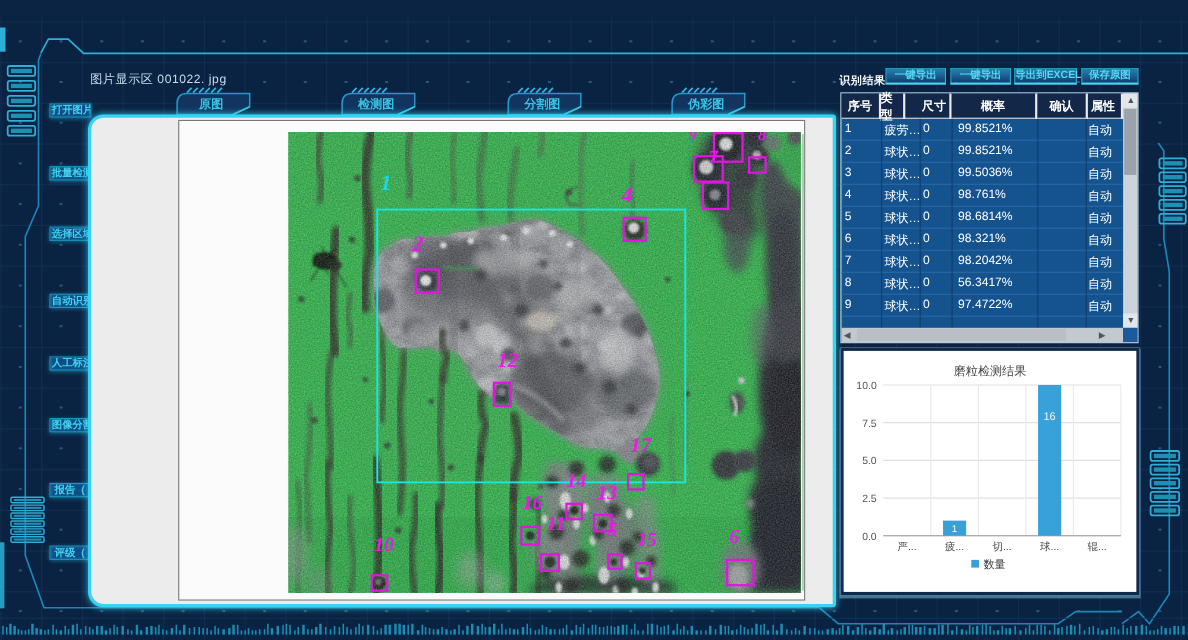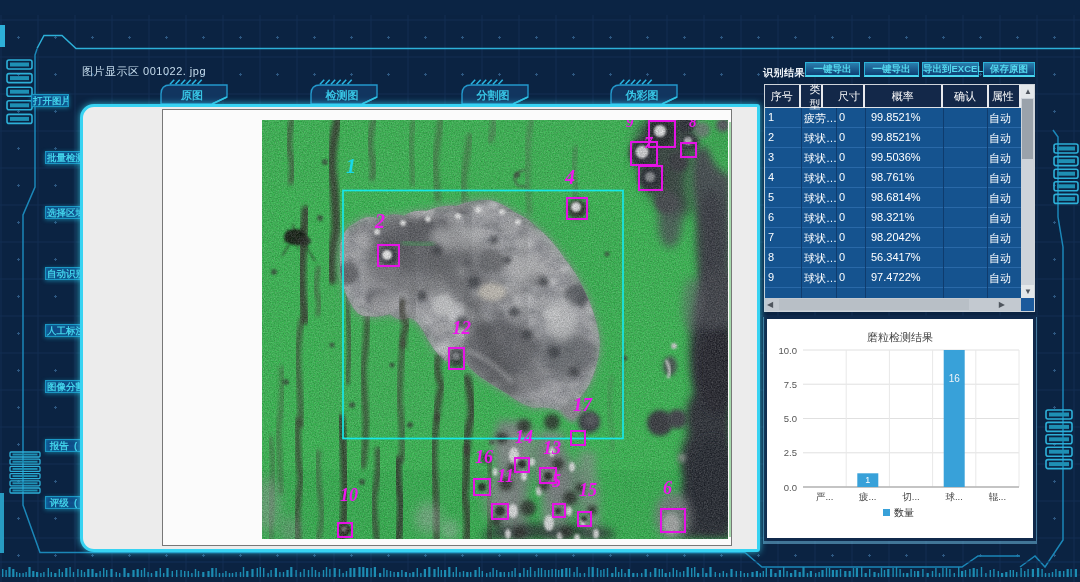--- a/index.html
+++ b/index.html
@@ -25,21 +25,21 @@
   color:#41d2e9; font-weight:bold; font-size:9.5px; line-height:11px; white-space:nowrap; overflow:hidden; padding-left:1px; }
 #imglabel { position:absolute; left:82px; top:64px; z-index:2; color:#c6dcec; font-size:11px; letter-spacing:0.5px; }
 #outerpanel { position:absolute; left:80px; top:104px; width:680px; height:448px; z-index:3;
   background:#ececec; border:3px solid #38d3f2; border-radius:14px 3px 3px 14px; box-shadow:0 0 7px rgba(56,211,242,.8); }
 #innerpanel { position:absolute; left:162px; top:109px; width:570px; height:437px; z-index:4; background:#fbfbfb; border:1px solid #777; }
 #photo { position:absolute; left:262px; top:120px; width:466px; height:419px; z-index:5; }
 #greenline { position:absolute; left:729px; top:122px; width:2px; height:415px; background:#a5d8ab; z-index:6; }
 #rtlabel { position:absolute; left:763px; top:66px; z-index:2; color:#f2f6fa; font-size:10px; font-weight:bold; letter-spacing:0.5px; }
 .rbtn { position:absolute; top:62px; height:15px; z-index:2; background:linear-gradient(180deg,#2a7fae,#0e3f74); border:1px solid #2bb3d9; border-bottom:2px solid #49d6ef; color:#54d8ee; font-weight:bold; font-size:9.5px; text-align:center; line-height:12px; white-space:nowrap; letter-spacing:0px; }
 #tablewrap { position:absolute; left:764px; top:84px; width:271px; height:228px; z-index:2; background:#15538f; border:1px solid #cfd4da; }
-#thead { position:absolute; left:0; top:0; width:256px; height:23px; background:#132849; color:#fff; font-weight:normal; font-size:11px; border-bottom:1px solid #dfe3e8;text-align:right; }
+#thead { position:absolute; left:0; top:0; width:256px; height:23px; background:#132849; color:#fff; font-weight:bold; font-size:11px; border-bottom:1px solid #dfe3e8; }
 #thead .hc { position:absolute; top:0; height:23px; border-right:2px solid #e8eaee; display:flex; align-items:center; justify-content:center; }
 .trow { position:absolute; left:0; width:256px; height:20px; color:#fff; font-size:11px; border-bottom:1px solid #2a69a8; }
 .trow span { position:absolute; top:3px; }
 #vscroll { position:absolute; right:0; top:0; width:13px; height:213px; background:#cdd3da; }
 #hscroll { position:absolute; left:0; bottom:0; width:256px; height:13px; background:#c3c9d0; }
 .arr { position:absolute; color:#50565e; font-size:8px; }
 #chartpanel { position:absolute; left:764px; top:316px; width:272px; height:225px; z-index:2; background:#ffffff; border:3px solid #10294b; box-shadow:0 2px 0 1px rgba(120,200,235,.5); }
 </style>
 </head>
 <body>
@@ -409,21 +409,21 @@
 <path d="M647.5 69.2 L651.7 64.8" stroke="#2ab4e0" stroke-width="1.6"></path>
 <text x="642.0" y="83.5" text-anchor="middle" font-size="11" font-weight="bold" fill="#38c4e4" font-family="Liberation Sans, sans-serif">伪彩图</text>
 <rect x="0" y="10" width="5" height="22" fill="#2db0d8"></rect>
 <rect x="0" y="478" width="4" height="60" fill="#2db0d8" opacity="0.85"></rect>
 <path d="M0 547 L1080 547" stroke="#123158" stroke-width="1"></path>
     </svg>
 
 
   <div id="imglabel">图片显示区 001022. jpg</div>
 
-  <div class="sbtn" style="left:31px;top:94px;width:38px;height:13px;">打开图片</div>
+  <div class="sbtn" style="left:45px;top:94px;width:38px;height:13px;">打开图片</div>
   <div class="sbtn" style="left:45px;top:151px;width:38px;height:13px;">批量检测</div>
   <div class="sbtn" style="left:45px;top:206px;width:38px;height:13px;">选择区域</div>
   <div class="sbtn" style="left:45px;top:267px;width:38px;height:13px;">自动识别</div>
   <div class="sbtn" style="left:45px;top:324px;width:38px;height:13px;">人工标注</div>
   <div class="sbtn" style="left:45px;top:380px;width:38px;height:13px;">图像分割</div>
   <div class="sbtn" style="left:45px;top:439px;width:60px;height:13px;">&nbsp;报告&nbsp;&nbsp;(</div>
   <div class="sbtn" style="left:45px;top:496px;width:38px;height:13px;">&nbsp;评级&nbsp;&nbsp;(</div>
 
   <div id="outerpanel"></div>
   <div id="innerpanel"></div>

